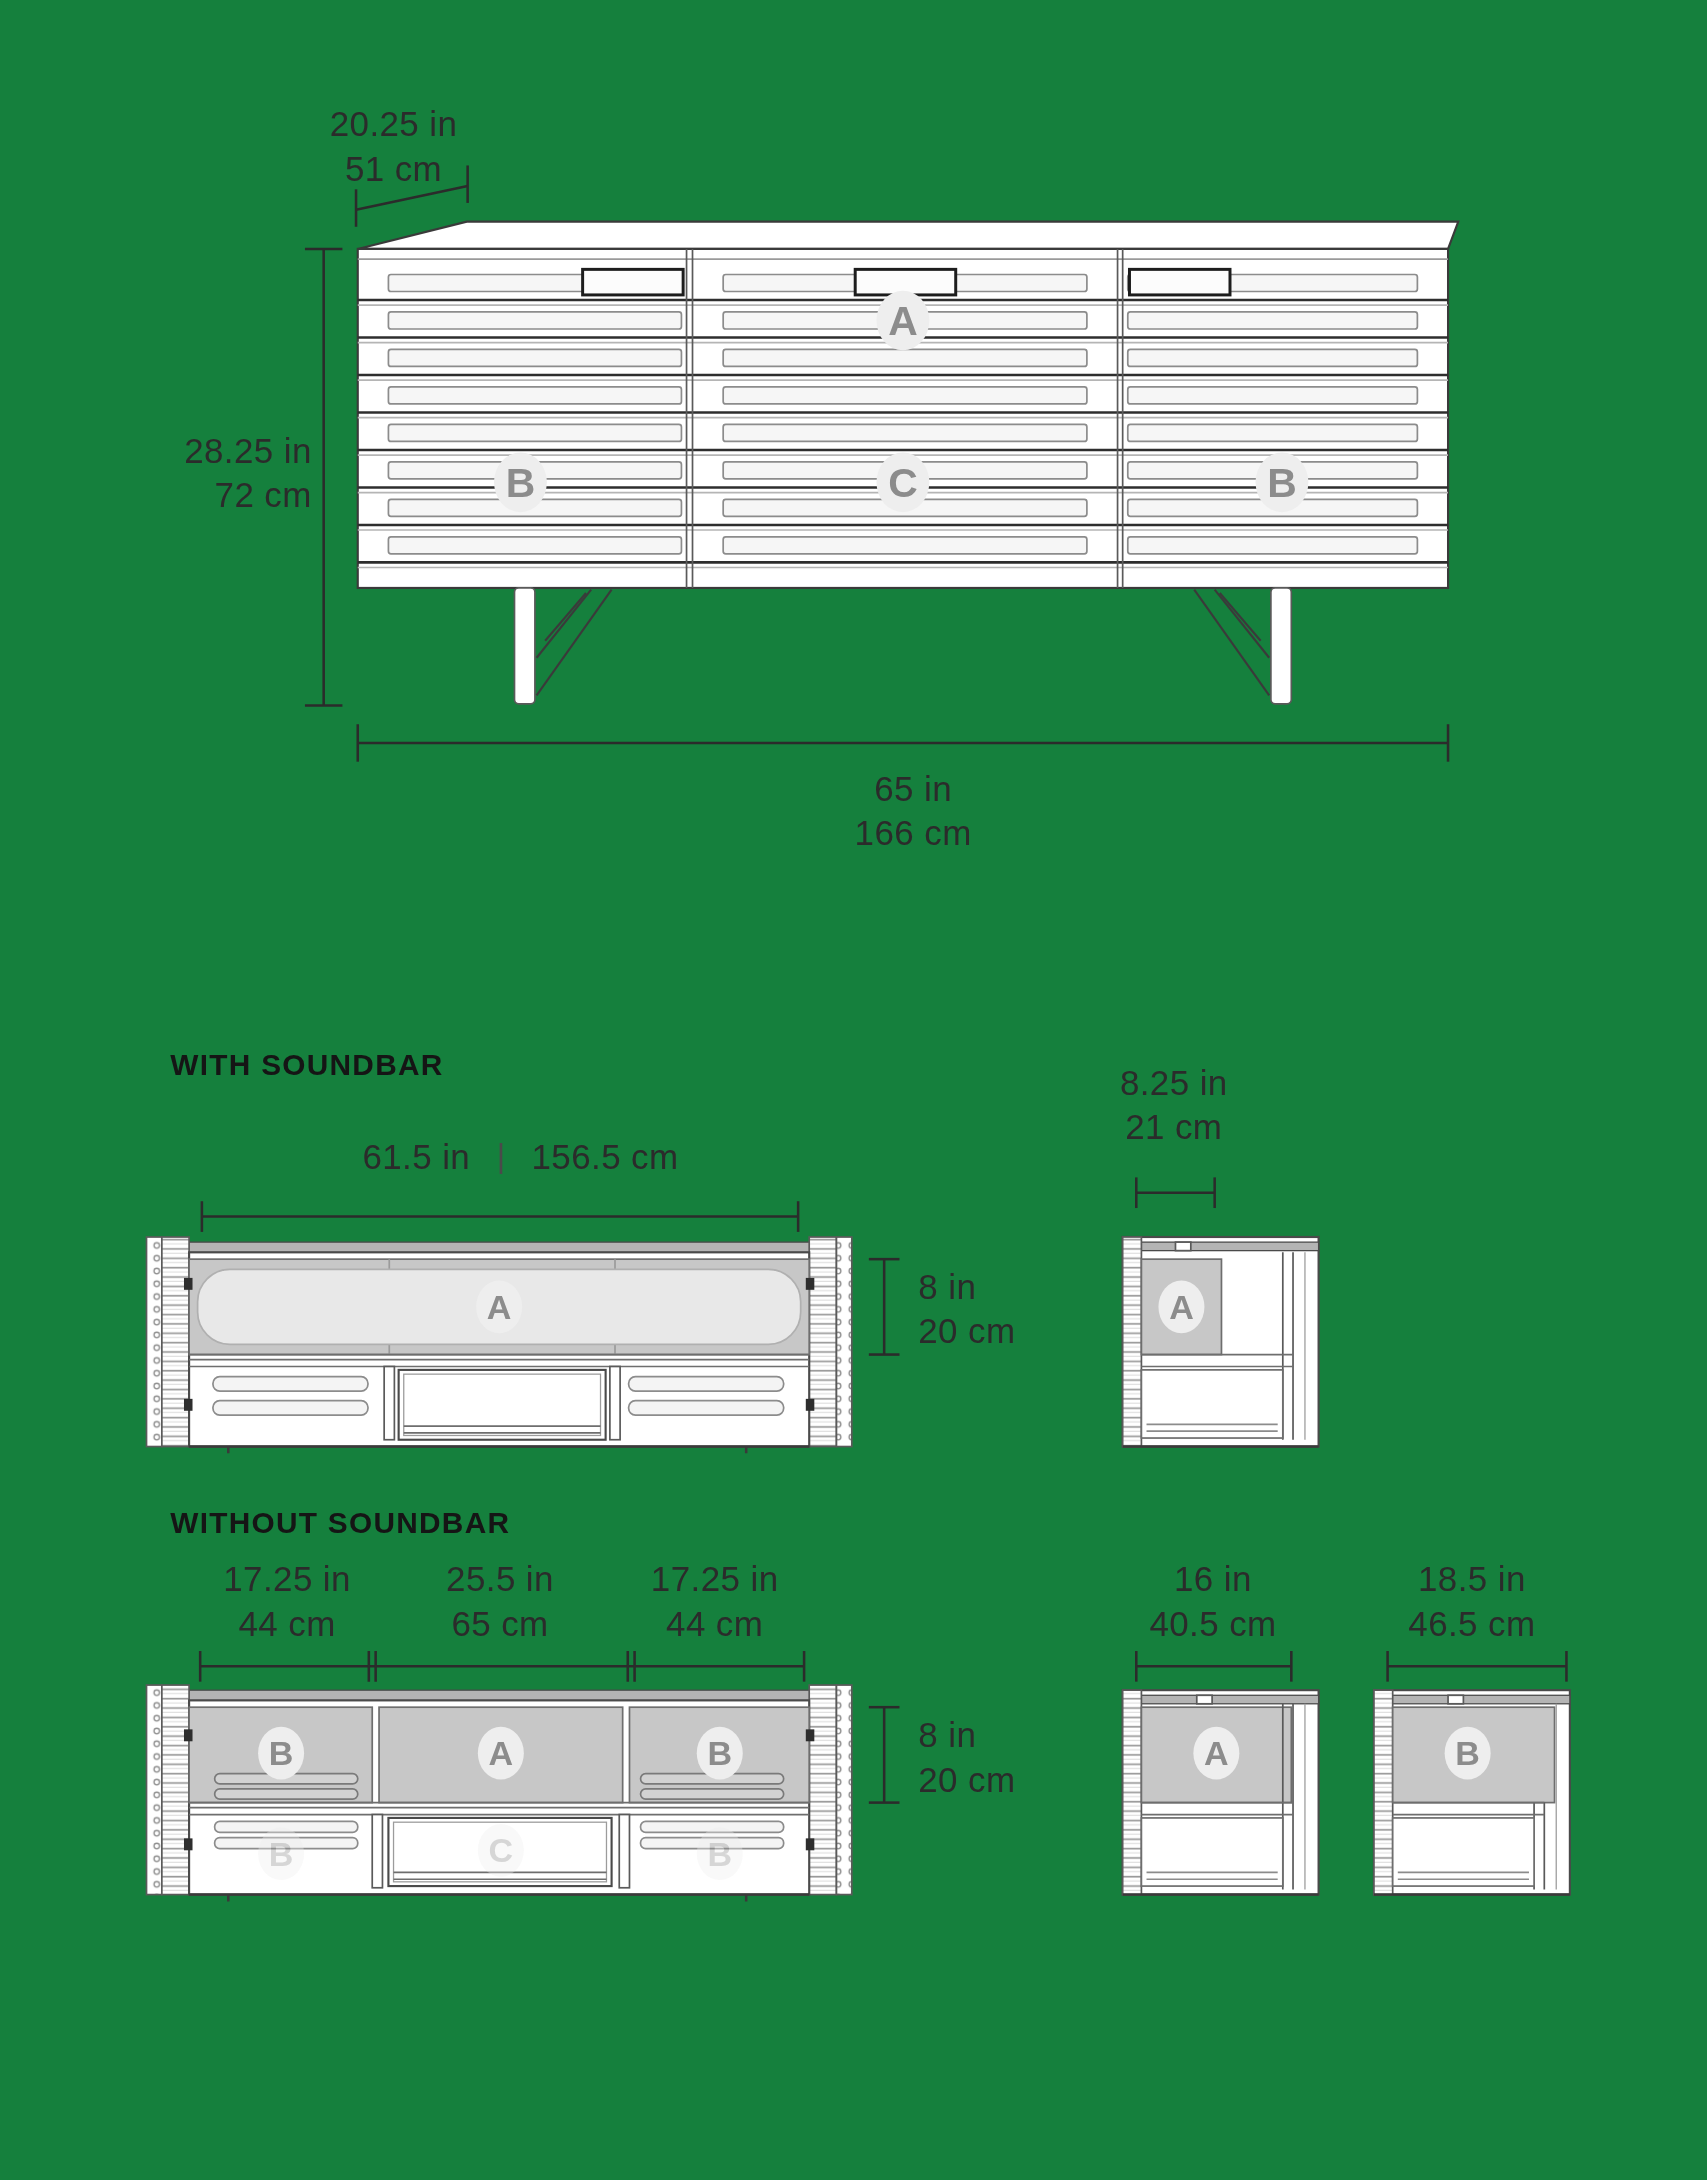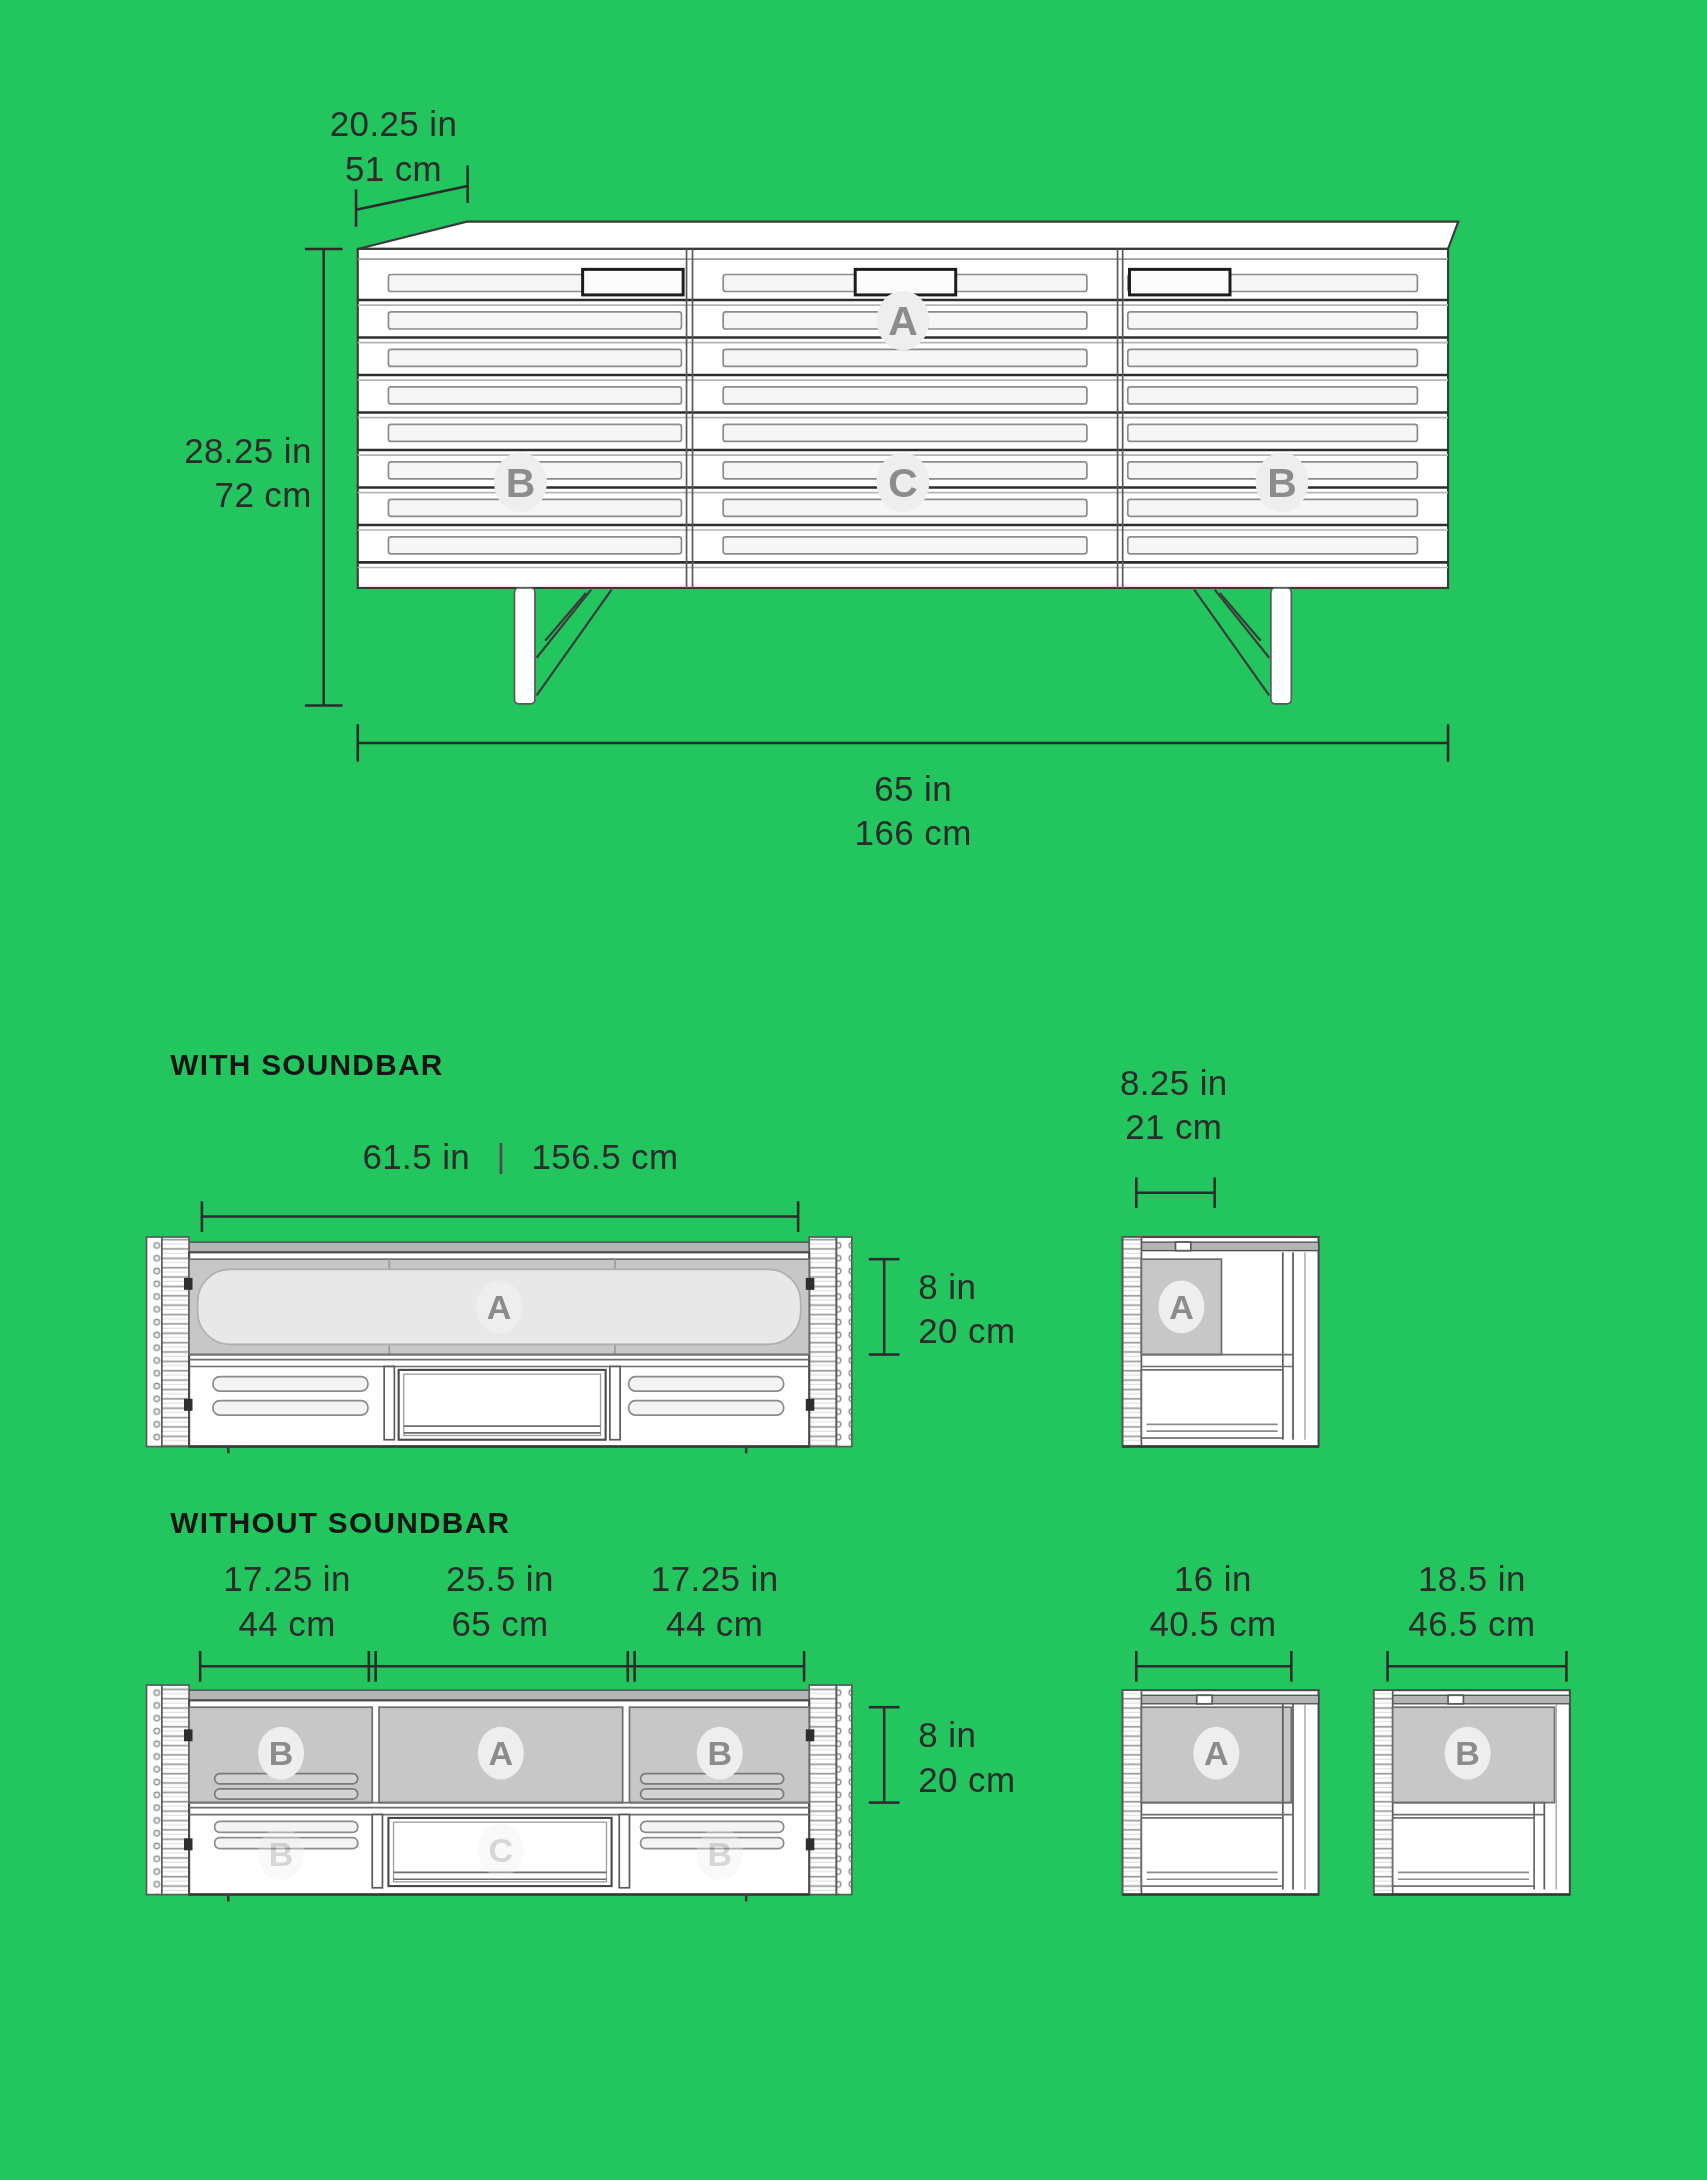--- a/index.html
+++ b/index.html
@@ -1,16 +1,16 @@
 <!DOCTYPE html>
 <html style="font-size:13.6px"><head>
 <meta charset="utf-8">
 <style>
   html,body{margin:0;padding:0;background:#ffffff;}
-  .canvas{position:relative;width:1707px;height:2181px;background:#22c55e;overflow:hidden;}
+  .canvas{position:relative;width:1707px;height:2181px;background:#15803d;overflow:hidden;}
   svg{display:block;}
   text{font-family:"Liberation Sans","DejaVu Sans",sans-serif;fill:#2b2b2b;}
   .dim{font-size:41px;letter-spacing:0.5px;}
   .sep{font-size:38px;fill:#4a4a4a;}
   .heading{font-size:35px;font-weight:700;fill:#151515;letter-spacing:1.5px;}
   .bl-main{font-size:48px;font-weight:700;fill:#8c8c8c;}
   .bl{font-size:40px;font-weight:700;fill:#8c8c8c;}
   .faded{opacity:0.35;}
   .outline{fill:#ffffff;stroke:#3a3a3a;stroke-width:2.5;}
   .dimline{stroke:#2b2b2b;stroke-width:3;fill:none;}

